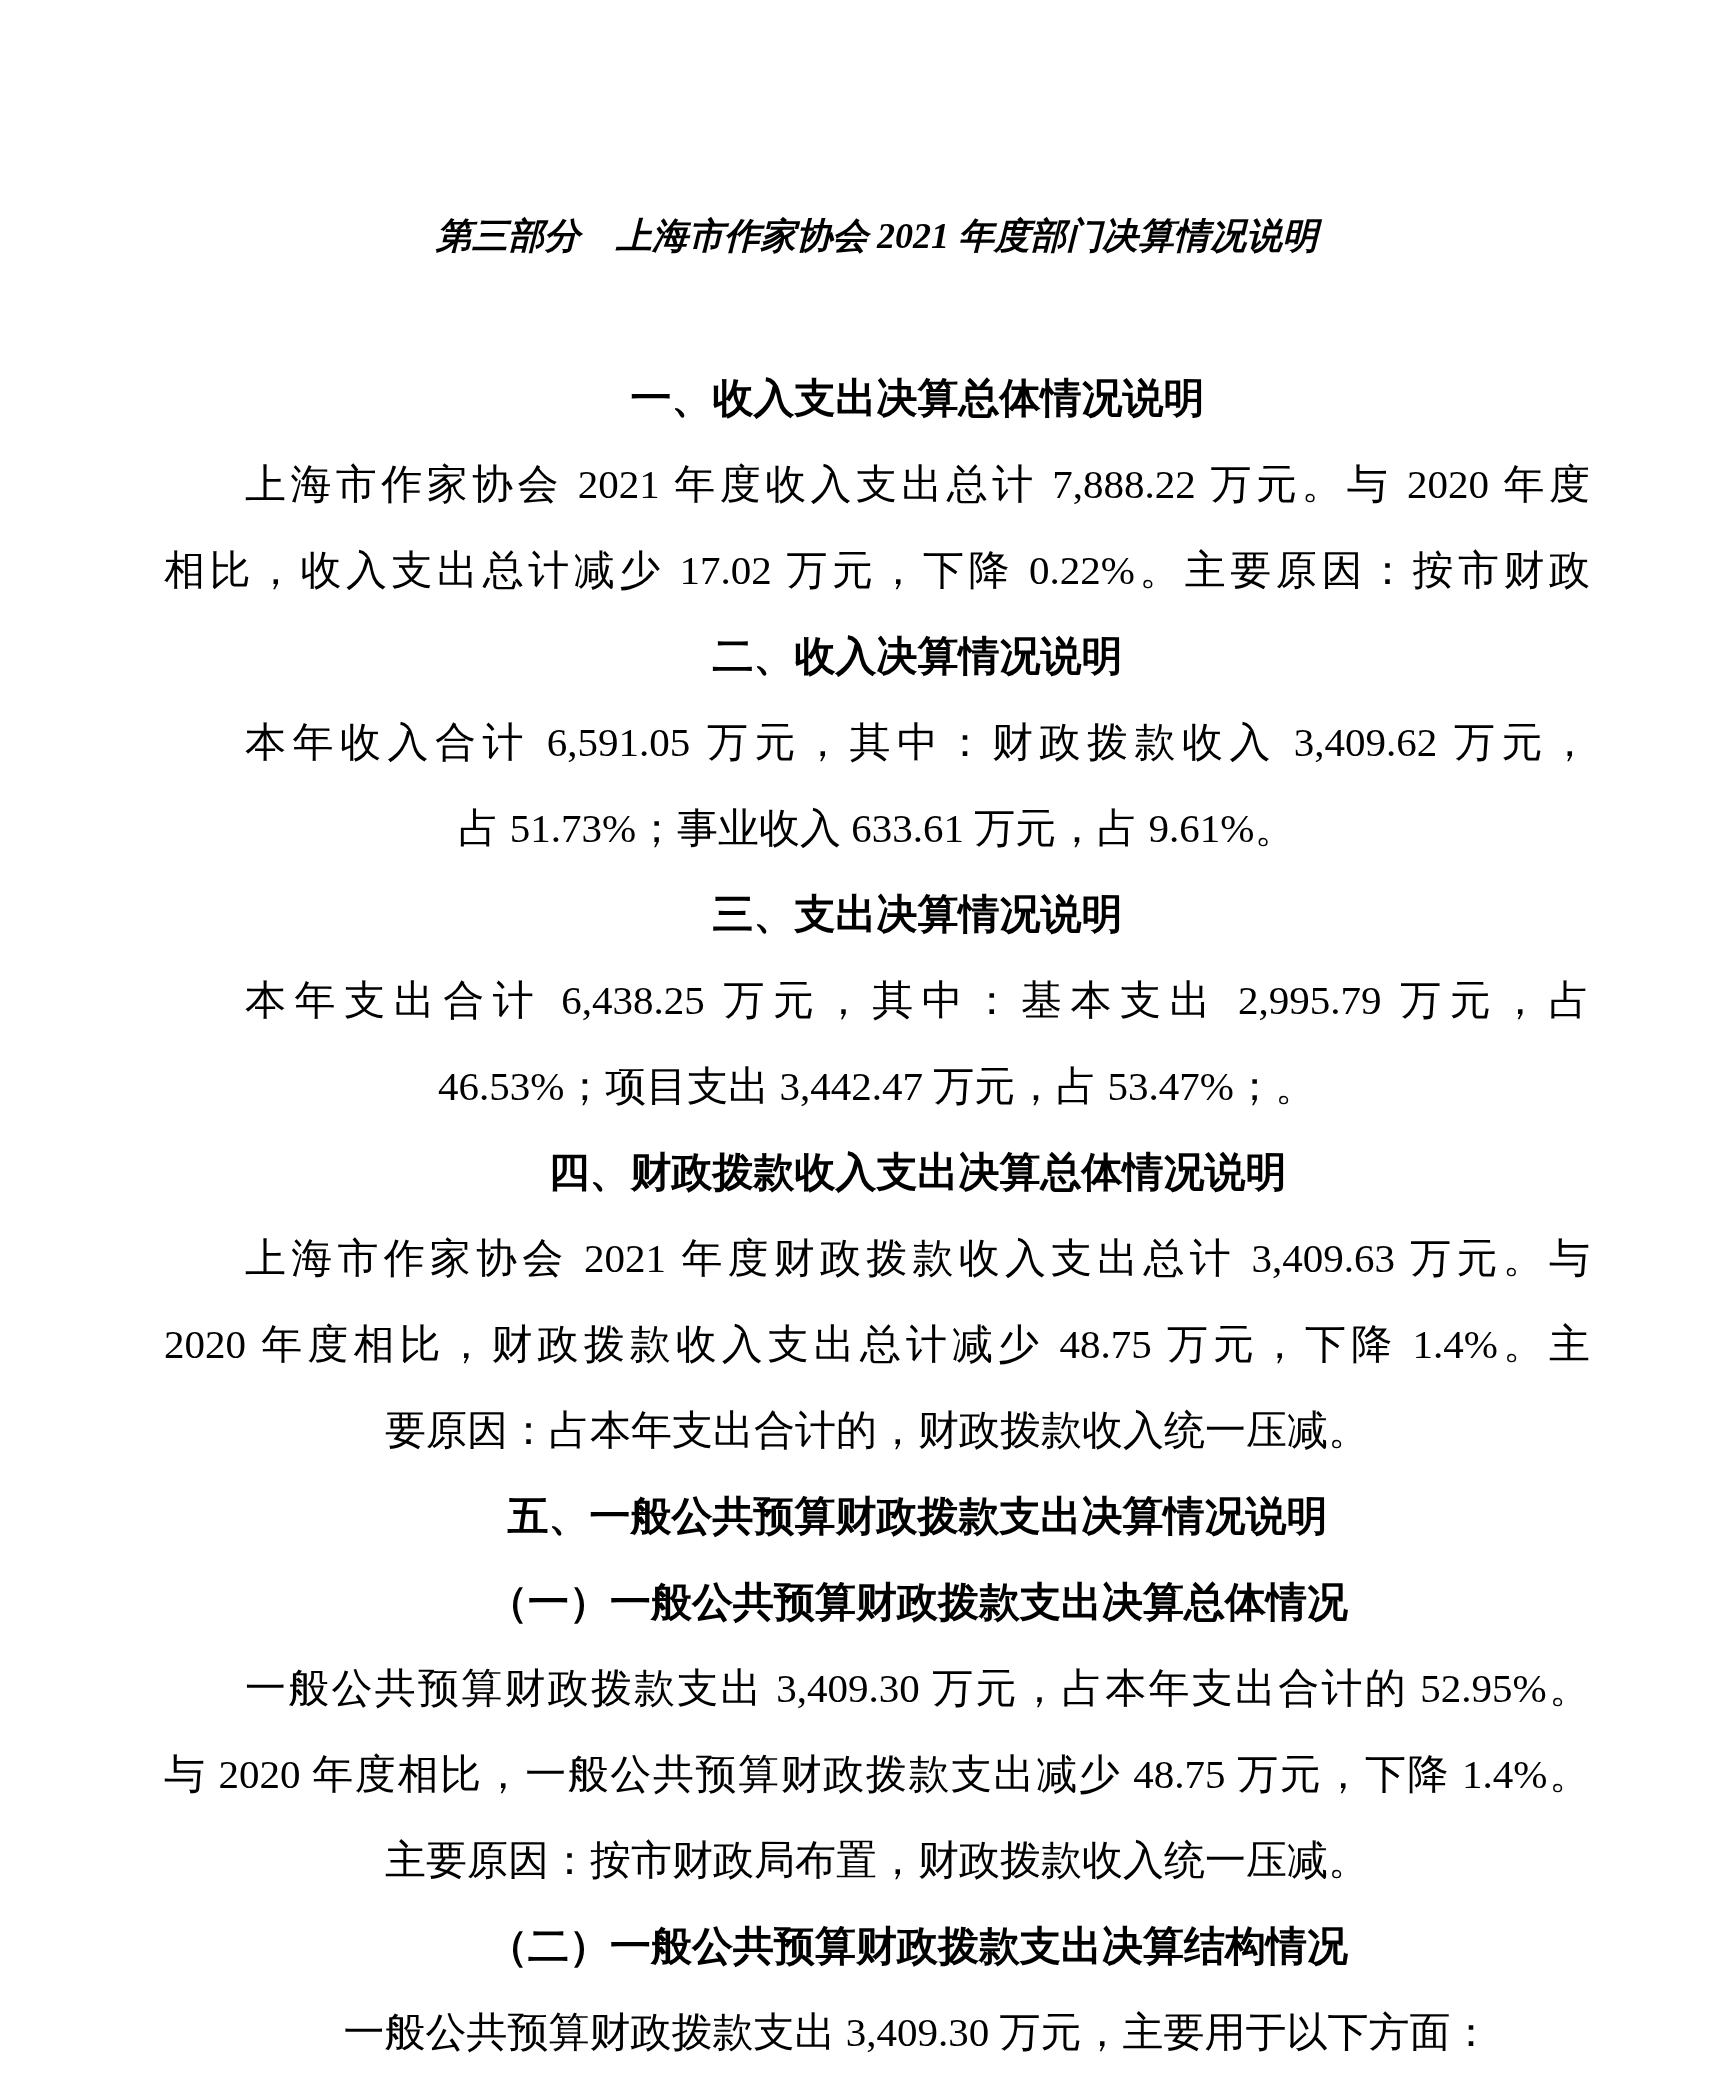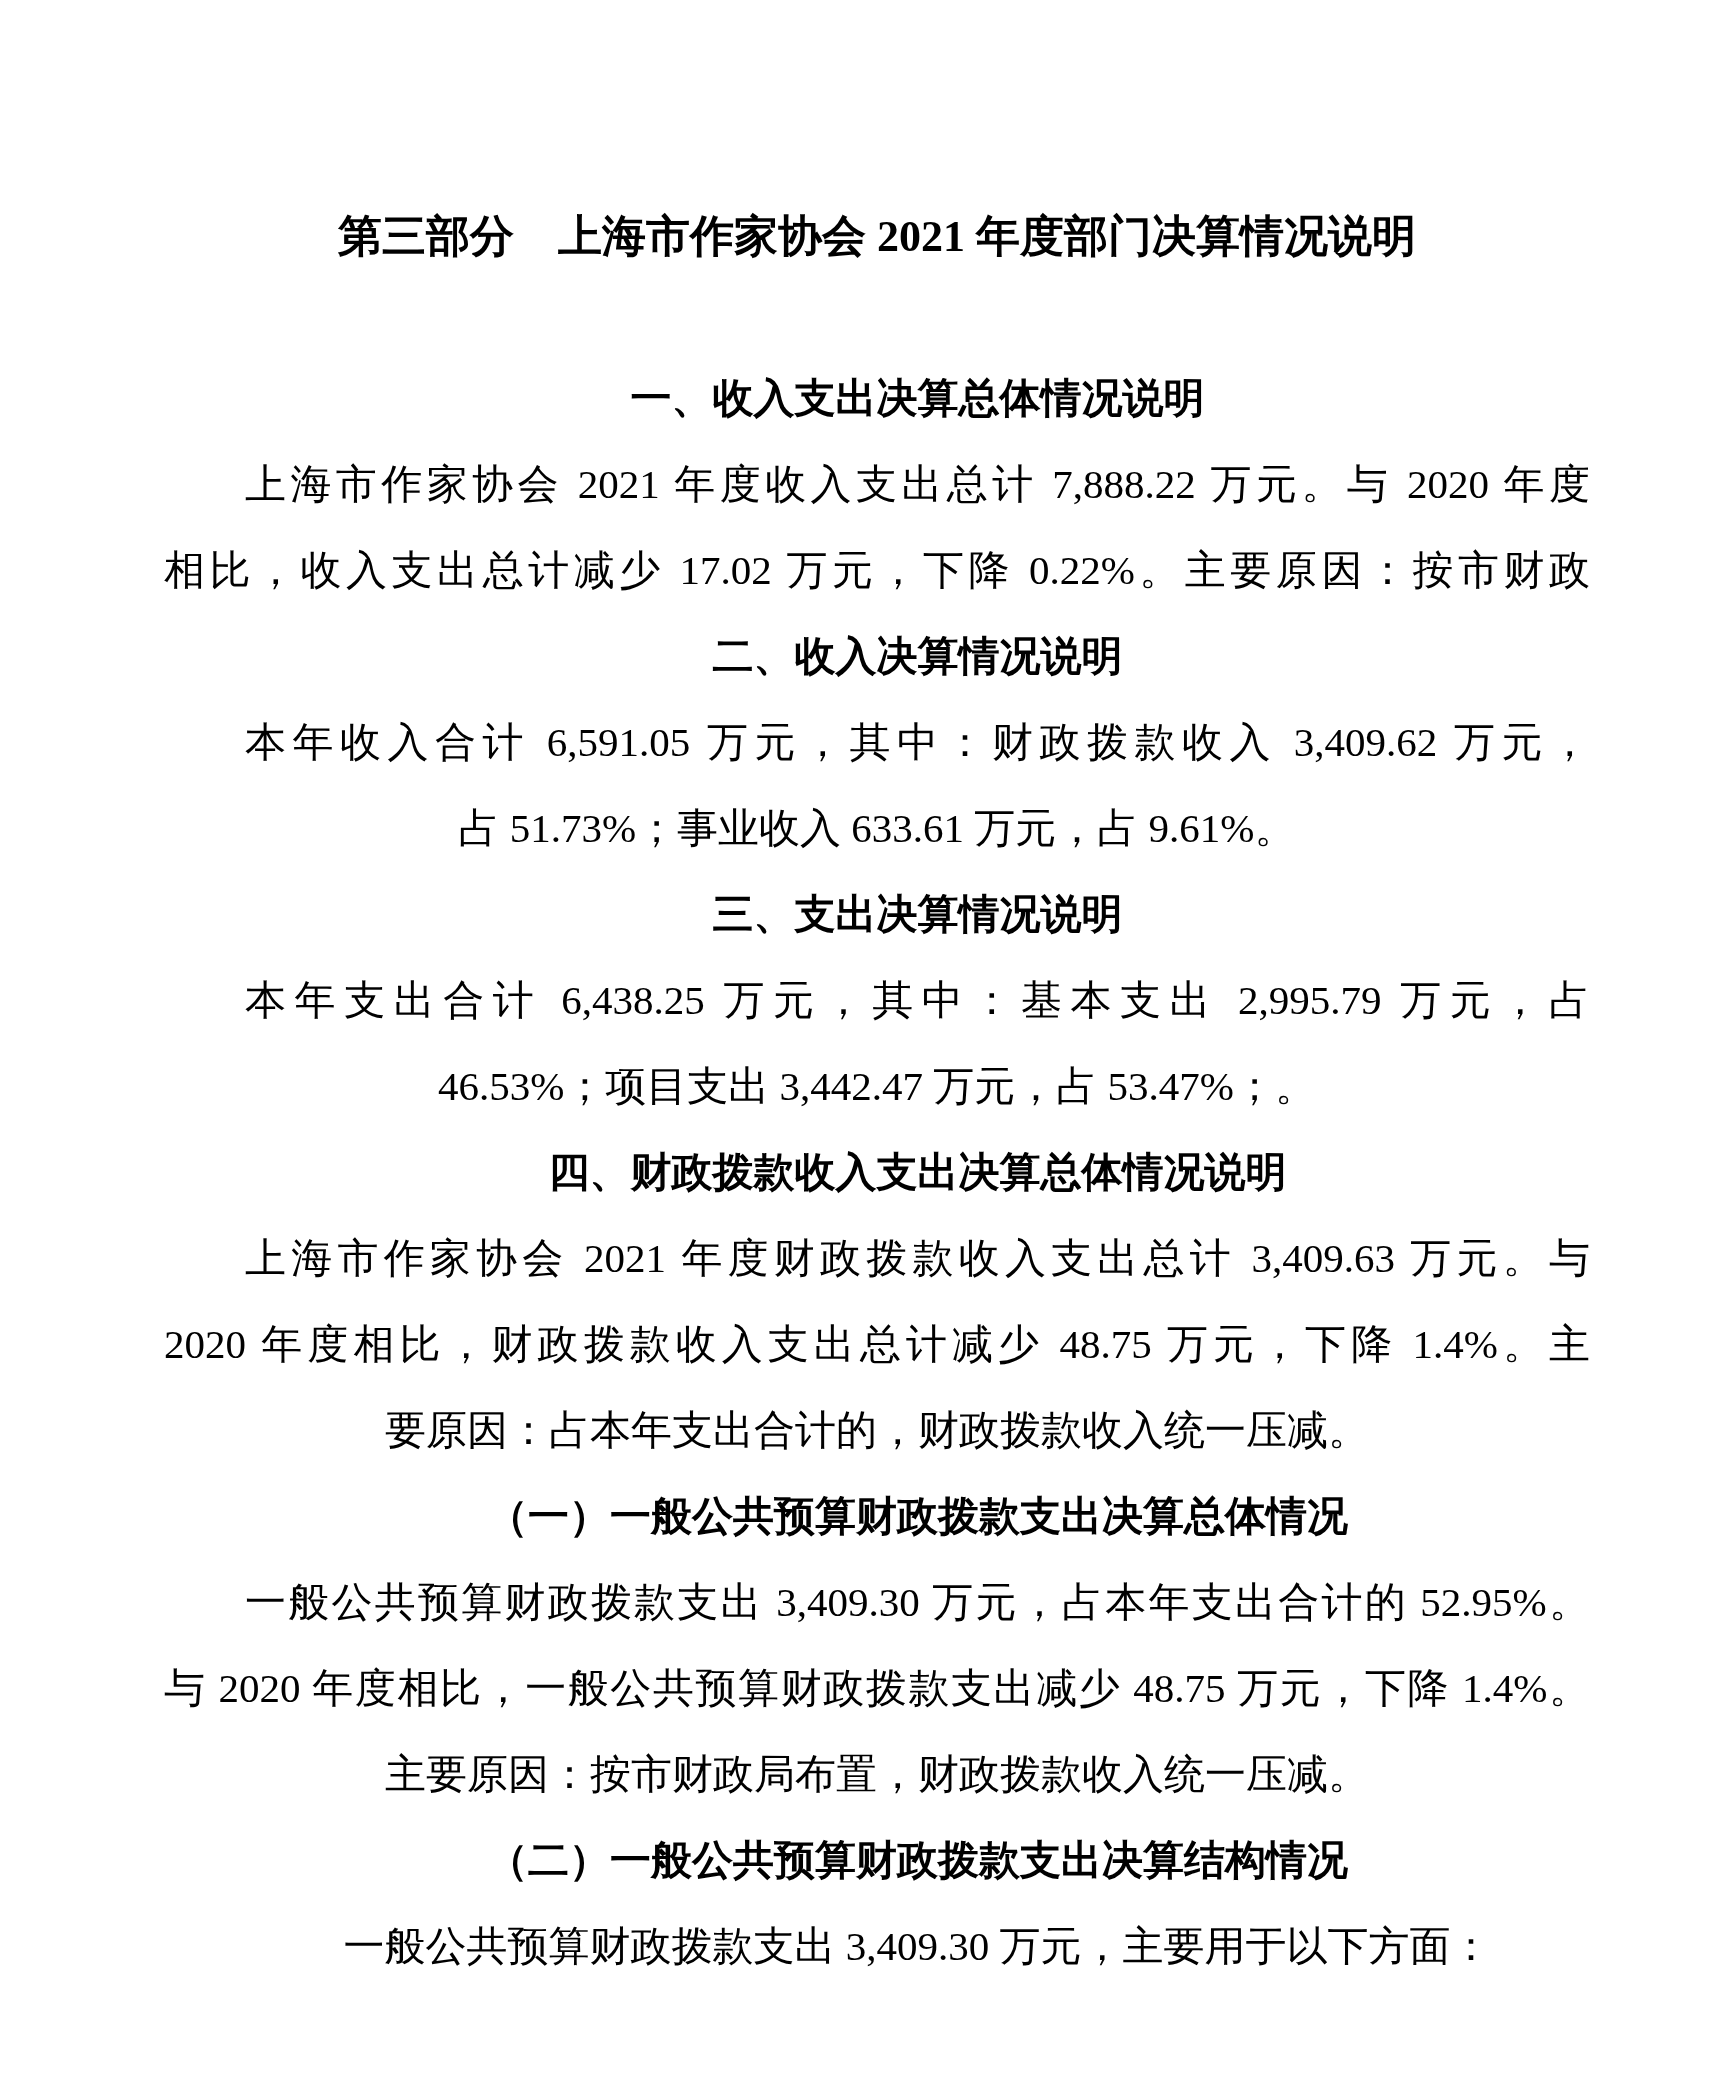--- a/index.html
+++ b/index.html
@@ -21,24 +21,25 @@
     height: 2453px;
     background: #ffffff;
     overflow: hidden;
   }
   .doc-title {
     position: absolute;
     top: 192px;
     left: 164px;
     width: 1426px;
     text-align: center;
-    font-size: 44px;
+    font-size: 36px;
     line-height: 89px;
     font-weight: bold;
     white-space: nowrap;
+    font-style: italic;
   }
   .doc-lines {
     position: absolute;
     top: 355px;
     left: 164px;
     width: 1426px;
   }
   .line {
     font-size: 41px;
     line-height: 86px;
@@ -72,20 +73,21 @@
       <div class="line bold indent">二、收入决算情况说明</div>
       <div class="line indent justify">本年收入合计 6,591.05 万元，其中：财政拨款收入 3,409.62 万元，</div>
       <div class="line">占 51.73%；事业收入 633.61 万元，占 9.61%。</div>
       <div class="line bold indent">三、支出决算情况说明</div>
       <div class="line indent justify">本年支出合计 6,438.25 万元，其中：基本支出 2,995.79 万元，占</div>
       <div class="line">46.53%；项目支出 3,442.47 万元，占 53.47%；。</div>
       <div class="line bold indent">四、财政拨款收入支出决算总体情况说明</div>
       <div class="line indent justify">上海市作家协会 2021 年度财政拨款收入支出总计 3,409.63 万元。与</div>
       <div class="line justify">2020 年度相比，财政拨款收入支出总计减少 48.75 万元，下降 1.4%。主</div>
       <div class="line">要原因：占本年支出合计的，财政拨款收入统一压减。</div>
+      <div class="line bold indent">五、一般公共预算财政拨款支出决算情况说明</div>
       <div class="line bold indent">（一）一般公共预算财政拨款支出决算总体情况</div>
       <div class="line indent justify">一般公共预算财政拨款支出 3,409.30 万元，占本年支出合计的 52.95%。</div>
       <div class="line justify">与 2020 年度相比，一般公共预算财政拨款支出减少 48.75 万元，下降 1.4%。</div>
       <div class="line">主要原因：按市财政局布置，财政拨款收入统一压减。</div>
       <div class="line bold indent">（二）一般公共预算财政拨款支出决算结构情况</div>
       <div class="line indent">一般公共预算财政拨款支出 3,409.30 万元，主要用于以下方面：</div>
     </div>
 </div>
 
 

